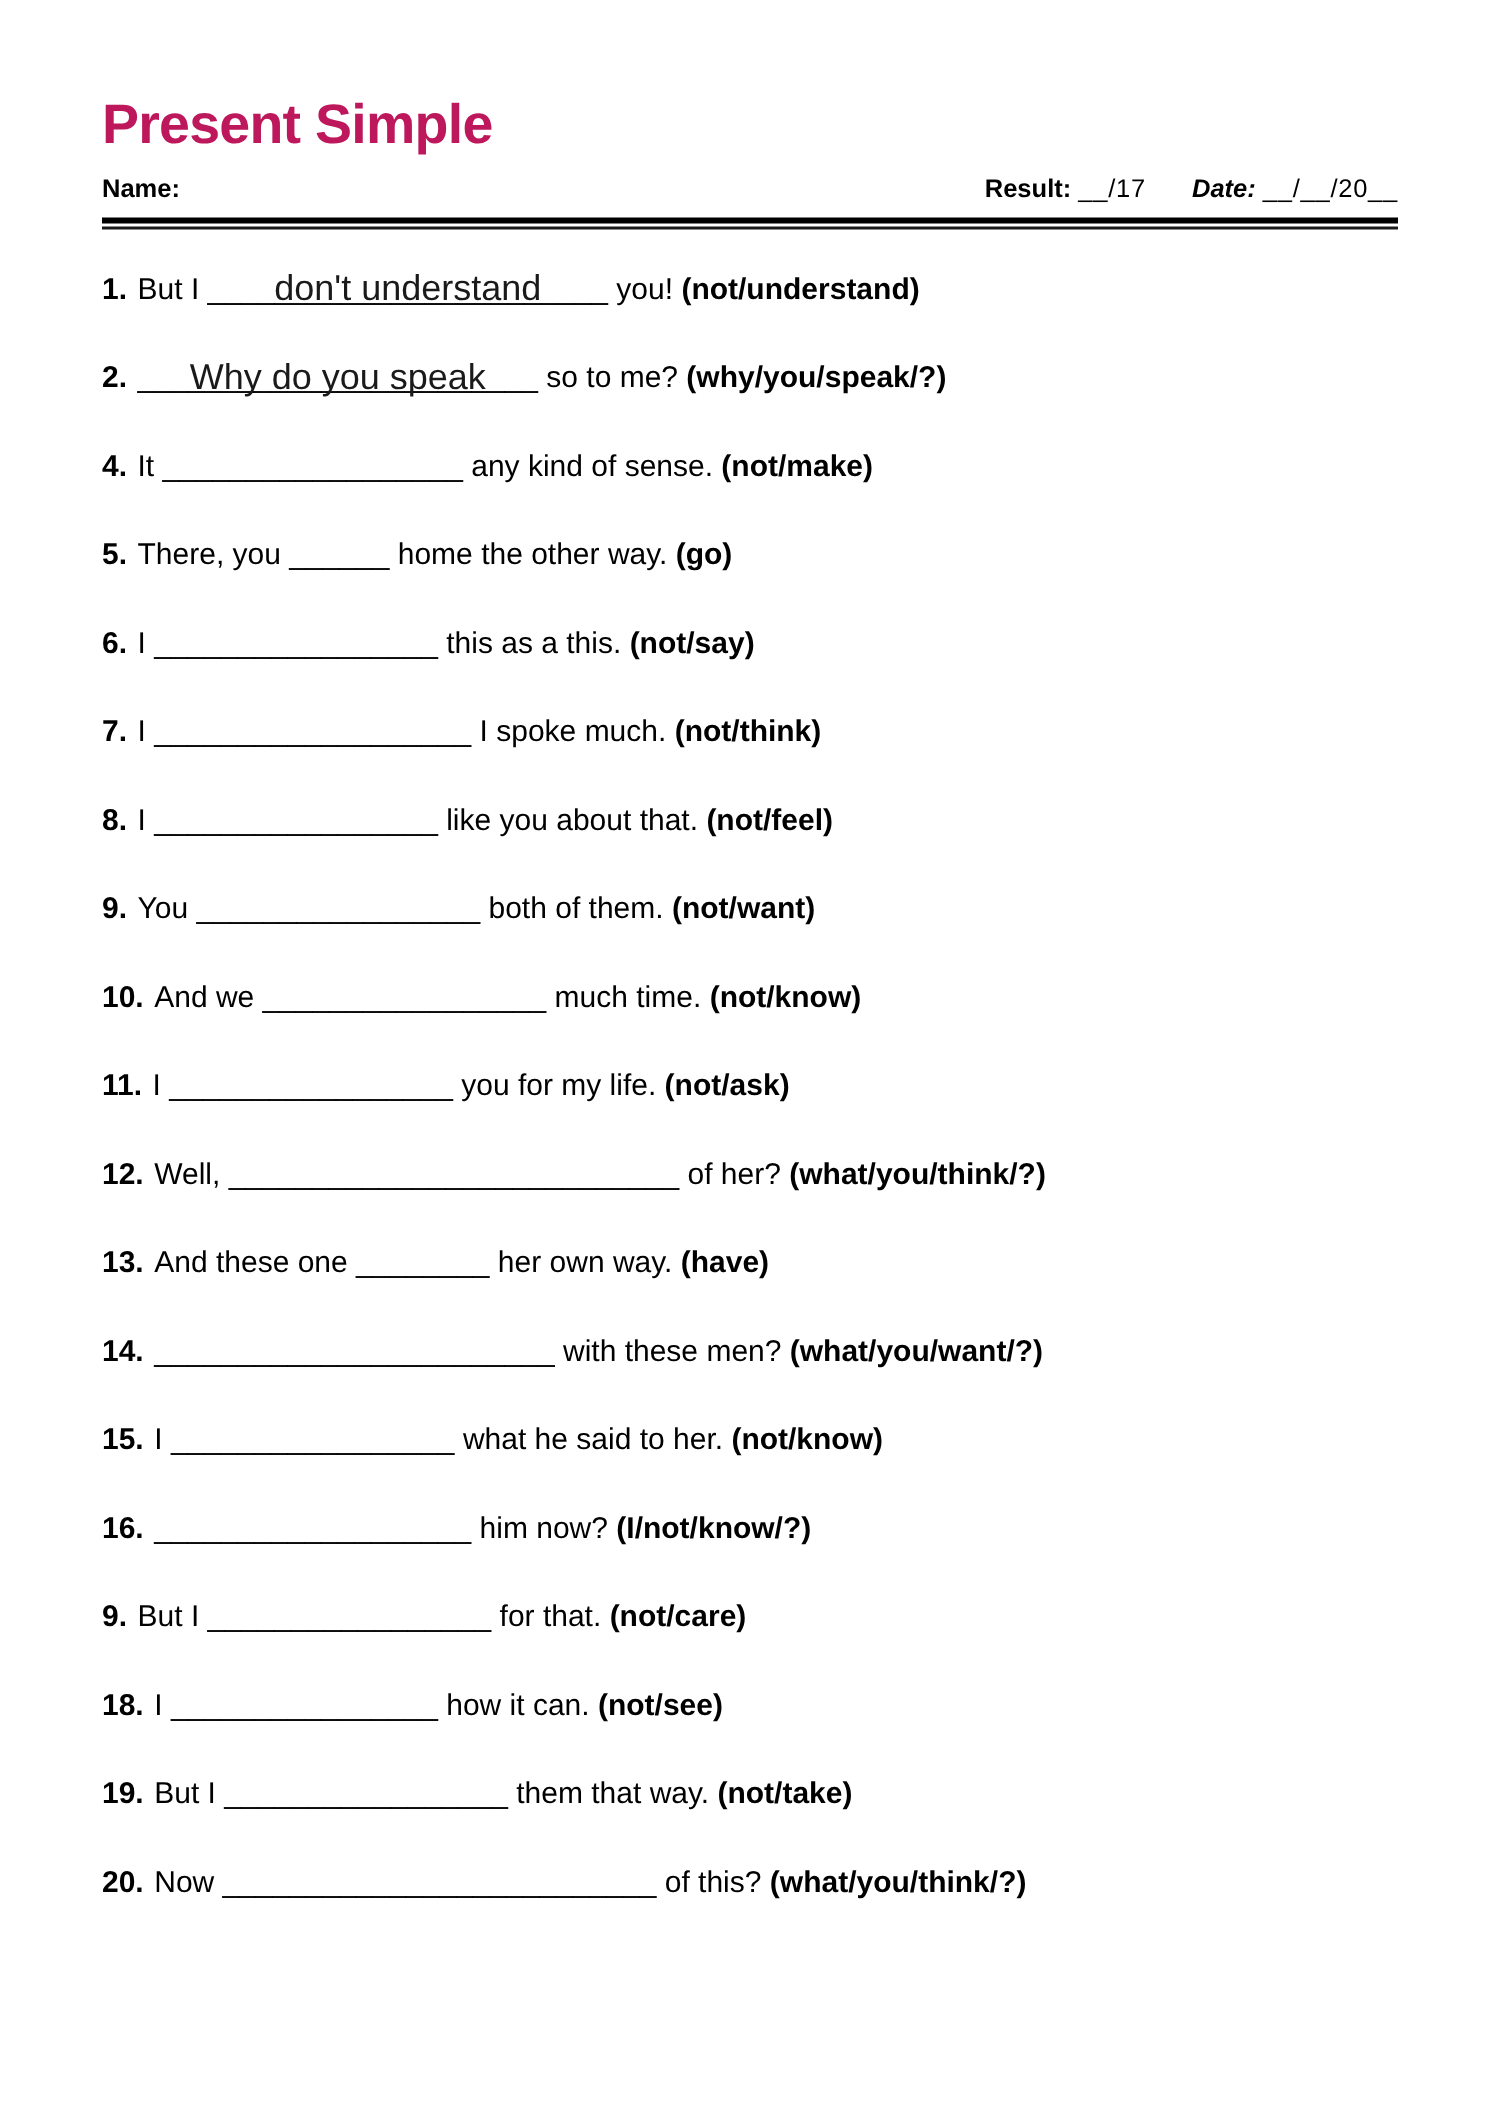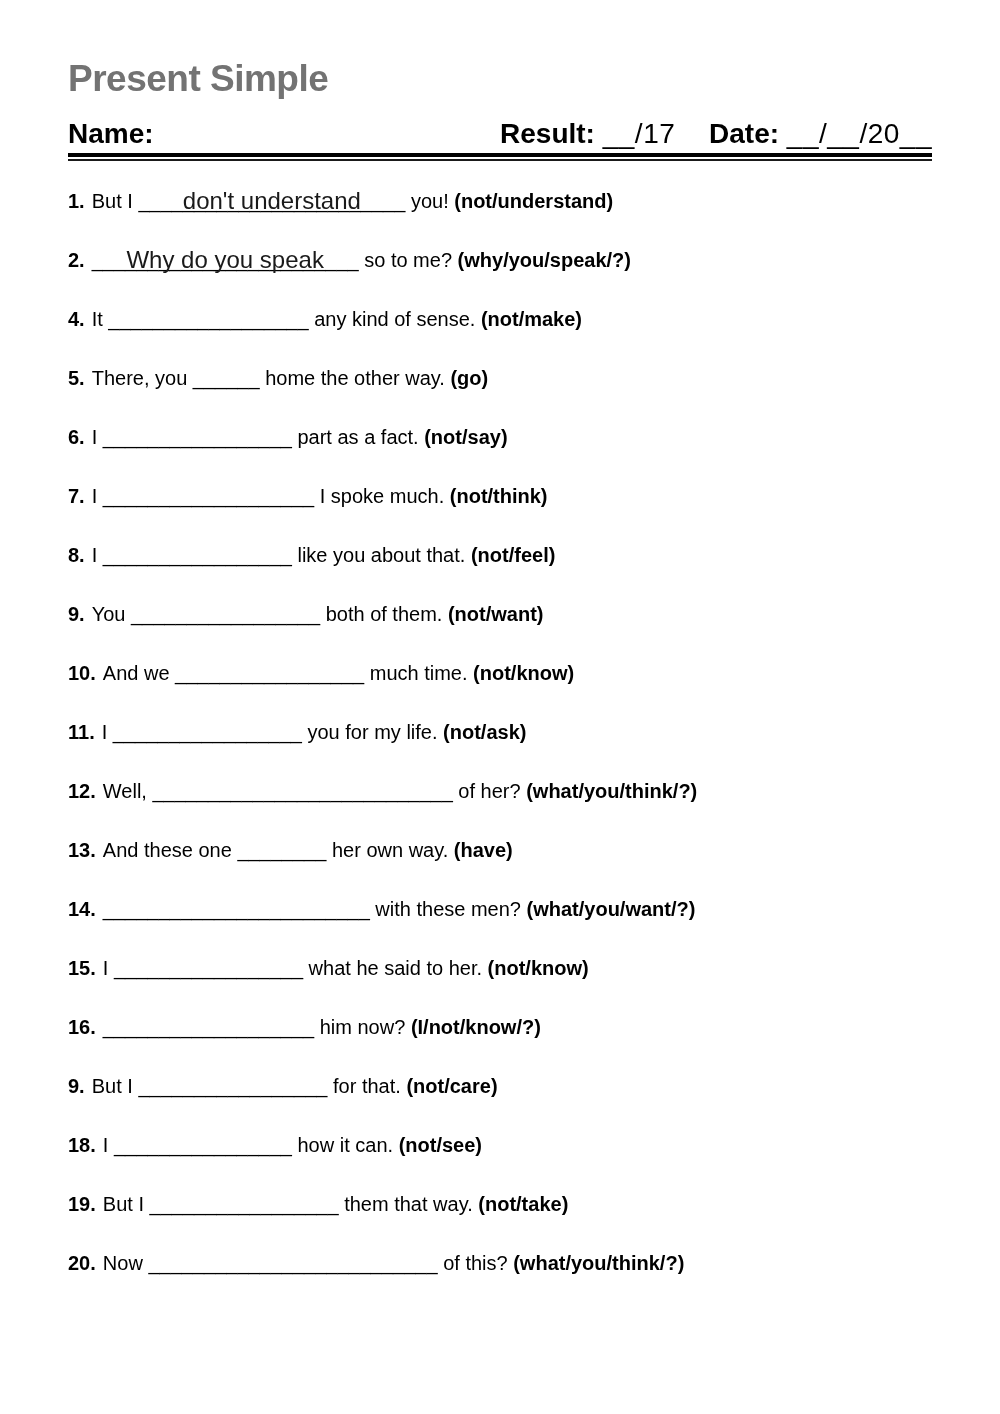--- a/index.html
+++ b/index.html
@@ -12,39 +12,40 @@
     position: relative;
   }
   .page {
     width: 1000px;
     height: 1414px;
     padding: 0 68px;
     background: #ffffff;
     overflow: hidden;
   }
   .doc-title {
-    padding-top: 59px;
+    padding-top: 40px;
     font-size: 37px;
     line-height: 40px;
     font-weight: bold;
     letter-spacing: -0.5px;
-    color: #737373;
+    color: #be185d;
+    margin-top: 23px;
   }
   .name-row {
-    margin-top: 22px;
+    margin-top: 10px;
     display: flex;
     justify-content: space-between;
     align-items: baseline;
-    font-size: 28px;
+    font-size: 17px;
     line-height: 25px;
   }
   .bold { font-weight: bold; }
   .result-date { white-space: nowrap; }
   .result-value, .date-value { font-weight: normal; letter-spacing: 0.5px; }
-  .date-group { margin-left: 26px; }
+  .date-group { margin-left: 26px; font-style: italic; }
   .header-rule {
     margin-top: 7px;
     height: 8px;
     border-top: 4px solid #000000;
     border-bottom: 2px solid #1a1a1a;
   }
   .questions {
     padding-top: 28px;
   }
   .q-row {
@@ -94,21 +95,21 @@
     </span>
   </div>
 
   <div class="header-rule"></div>
 
   <div class="questions">
       <div class="q-row"><span class="q-num">1.</span><span>But I </span><span class="blank"><span class="underscores">________________________</span><span class="answer">don't understand</span></span><span> you! </span><span class="q-hint">(not/understand)</span></div>
       <div class="q-row"><span class="q-num">2.</span><span class="blank"><span class="underscores">________________________</span><span class="answer">Why do you speak</span></span><span> so to me? </span><span class="q-hint">(why/you/speak/?)</span></div>
       <div class="q-row"><span class="q-num">4.</span><span>It </span><span class="blank"><span class="underscores">__________________</span></span><span> any kind of sense. </span><span class="q-hint">(not/make)</span></div>
       <div class="q-row"><span class="q-num">5.</span><span>There, you </span><span class="blank"><span class="underscores">______</span></span><span> home the other way. </span><span class="q-hint">(go)</span></div>
-      <div class="q-row"><span class="q-num">6.</span><span>I </span><span class="blank"><span class="underscores">_________________</span></span><span> part as a fact. </span><span class="q-hint">(not/say)</span></div>
+      <div class="q-row"><span class="q-num">6.</span><span>I </span><span class="blank"><span class="underscores">_________________</span></span><span> this as a this. </span><span class="q-hint">(not/say)</span></div>
       <div class="q-row"><span class="q-num">7.</span><span>I </span><span class="blank"><span class="underscores">___________________</span></span><span> I spoke much. </span><span class="q-hint">(not/think)</span></div>
       <div class="q-row"><span class="q-num">8.</span><span>I </span><span class="blank"><span class="underscores">_________________</span></span><span> like you about that. </span><span class="q-hint">(not/feel)</span></div>
       <div class="q-row"><span class="q-num">9.</span><span>You </span><span class="blank"><span class="underscores">_________________</span></span><span> both of them. </span><span class="q-hint">(not/want)</span></div>
       <div class="q-row"><span class="q-num">10.</span><span>And we </span><span class="blank"><span class="underscores">_________________</span></span><span> much time. </span><span class="q-hint">(not/know)</span></div>
       <div class="q-row"><span class="q-num">11.</span><span>I </span><span class="blank"><span class="underscores">_________________</span></span><span> you for my life. </span><span class="q-hint">(not/ask)</span></div>
       <div class="q-row"><span class="q-num">12.</span><span>Well, </span><span class="blank"><span class="underscores">___________________________</span></span><span> of her? </span><span class="q-hint">(what/you/think/?)</span></div>
       <div class="q-row"><span class="q-num">13.</span><span>And these one </span><span class="blank"><span class="underscores">________</span></span><span> her own way. </span><span class="q-hint">(have)</span></div>
       <div class="q-row"><span class="q-num">14.</span><span class="blank"><span class="underscores">________________________</span></span><span> with these men? </span><span class="q-hint">(what/you/want/?)</span></div>
       <div class="q-row"><span class="q-num">15.</span><span>I </span><span class="blank"><span class="underscores">_________________</span></span><span> what he said to her. </span><span class="q-hint">(not/know)</span></div>
       <div class="q-row"><span class="q-num">16.</span><span class="blank"><span class="underscores">___________________</span></span><span> him now? </span><span class="q-hint">(I/not/know/?)</span></div>

